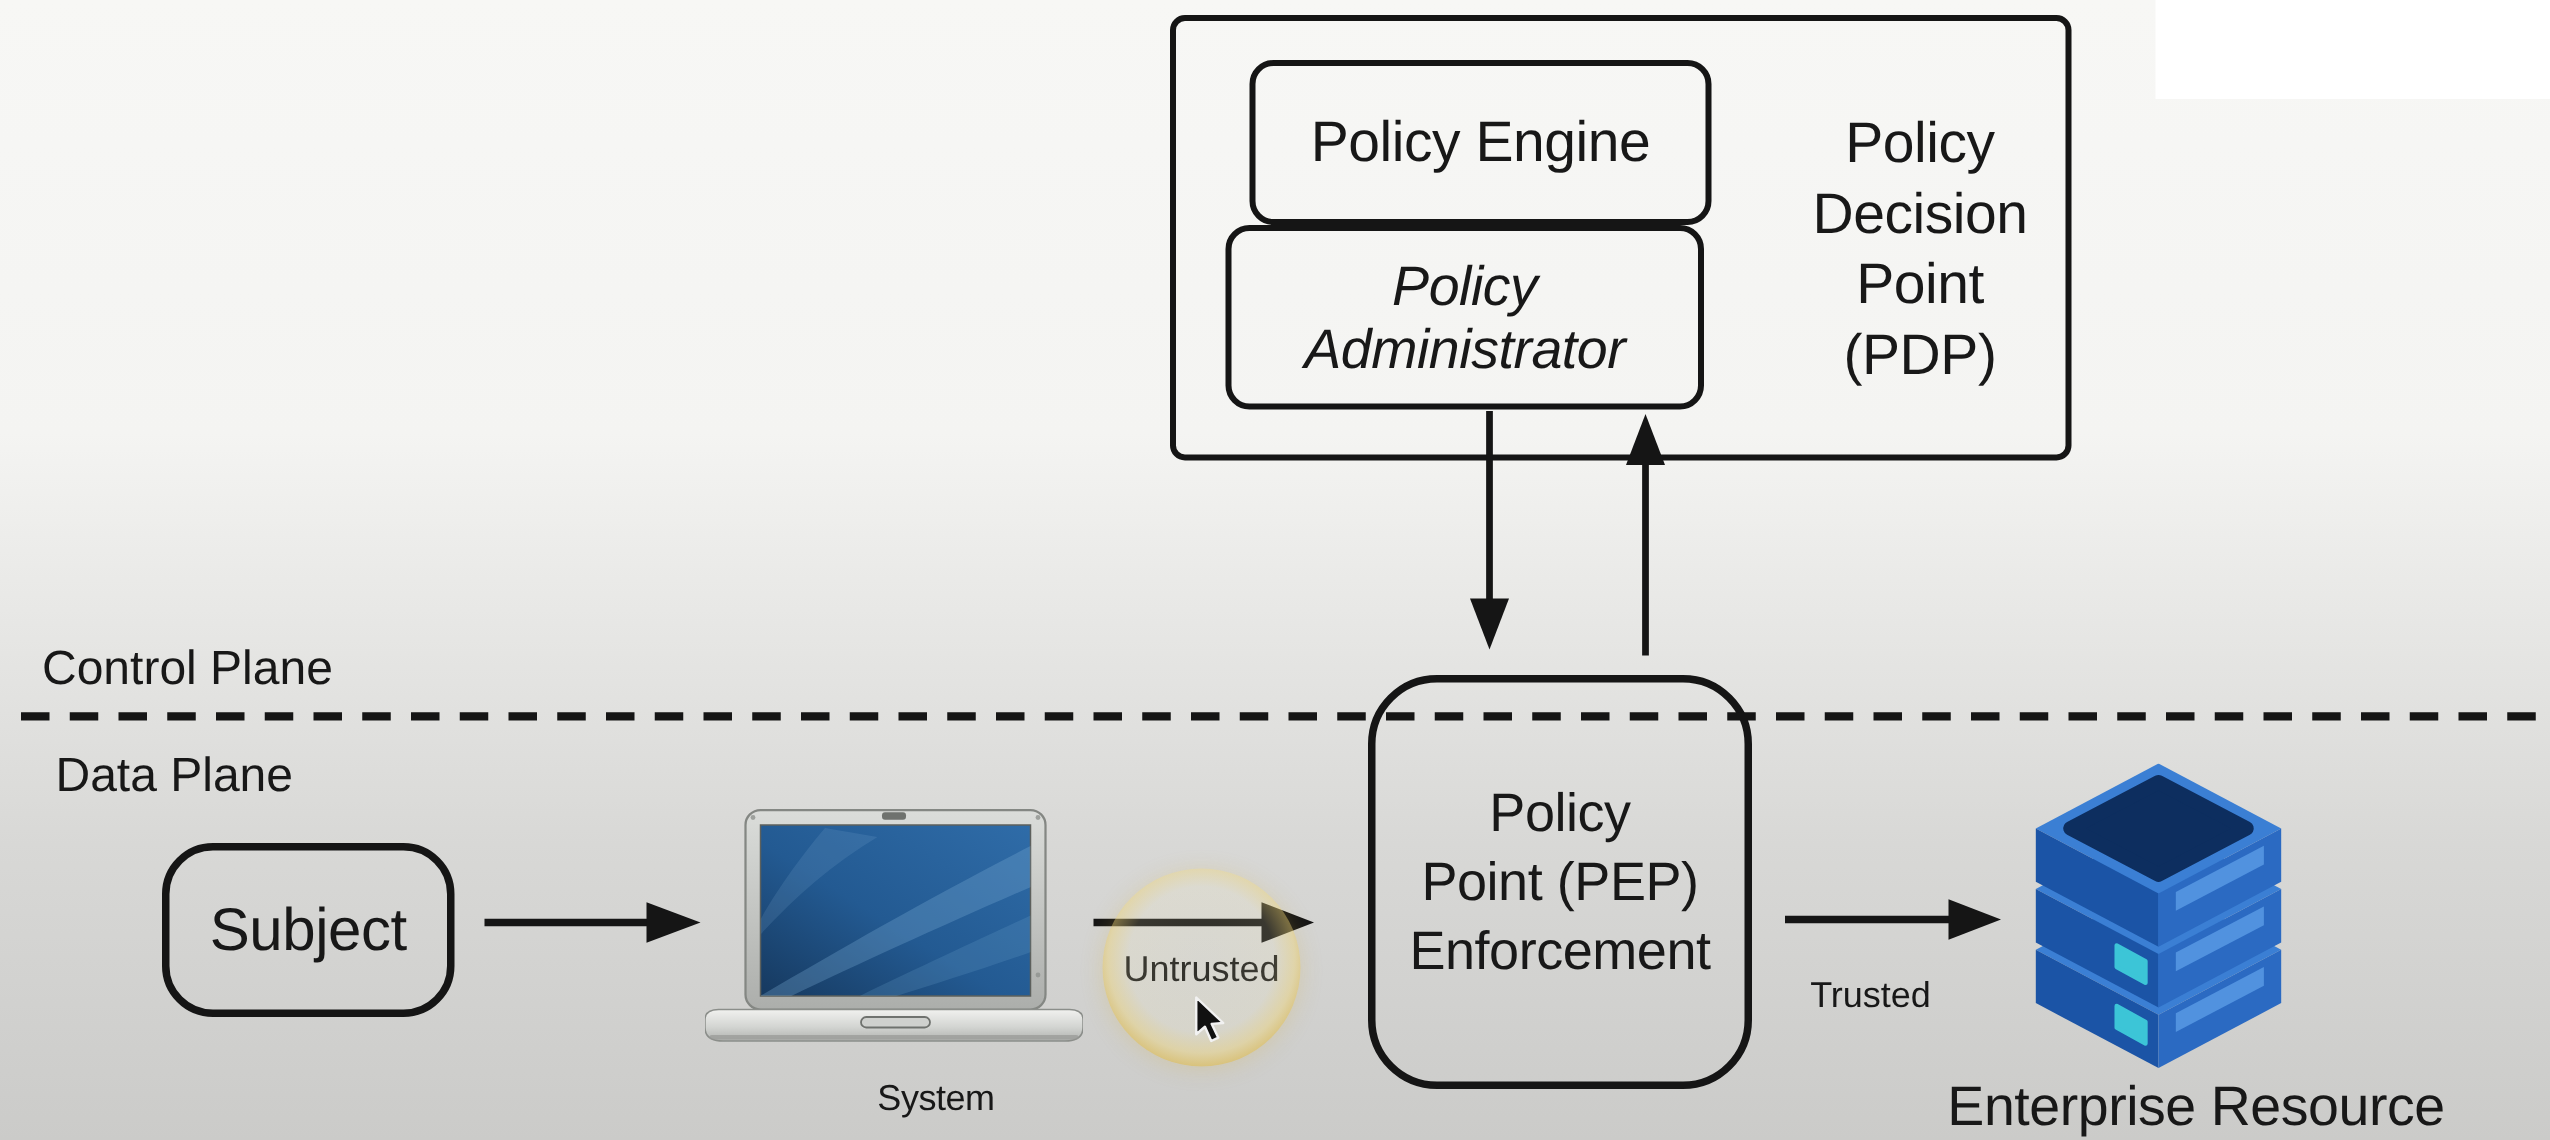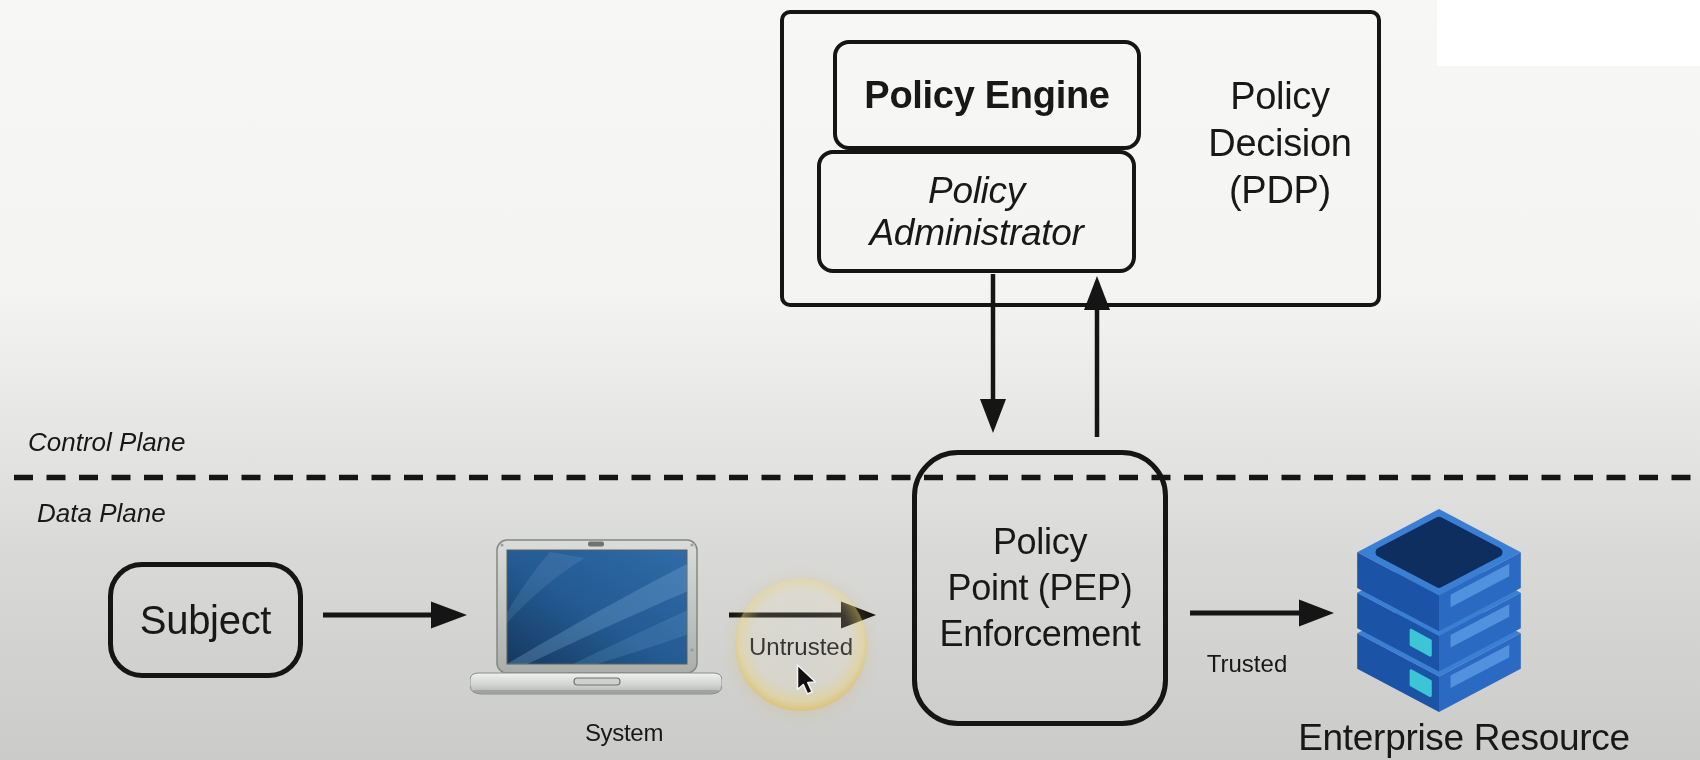--- a/index.html
+++ b/index.html
@@ -7,32 +7,32 @@
        font-family:"Liberation Sans",sans-serif;color:#181818;}
   .canvas{position:relative;width:1700px;height:760px;
     background:linear-gradient(180deg,#f7f7f5 0%,#f4f4f2 38%,#e6e6e4 56%,#d8d8d6 74%,#cfcfcd 92%,#cbcbc9 100%);}
   .white-patch{position:absolute;left:1437px;top:0;width:263px;height:66px;background:#ffffff;}
 
   
   .dbox{position:absolute;box-sizing:border-box;background:transparent;
         display:flex;align-items:center;justify-content:center;text-align:center;
         letter-spacing:-0.3px;}
   .pdp-outer{left:780px;top:10px;width:601px;height:297px;border:4px solid #151515;border-radius:10px;}
-  .pe-box{left:833px;top:40px;width:308px;height:110px;border:4px solid #151515;border-radius:16px;font-size:38px;font-weight:bold;}
+  .pe-box{left:833px;top:40px;width:308px;height:110px;border:4px solid #151515;border-radius:16px;font-size:38px;}
   .pa-box{left:817px;top:150px;width:319px;height:123px;border:4px solid #151515;border-radius:16px;font-size:37px;font-style:italic;}
   .pep-box{left:912px;top:450px;width:256px;height:276px;border:5px solid #151515;border-radius:46px;
            flex-direction:column;font-size:36px;line-height:46px;}
   .subject-box{left:108px;top:562px;width:195px;height:116px;border:5px solid #151515;border-radius:34px;font-size:40px;}
   .pdp-label{position:absolute;left:1163px;top:73px;width:234px;text-align:center;
              font-size:38px;line-height:47px;letter-spacing:-0.3px;}
 
   
   .label{position:absolute;white-space:nowrap;}
   .centered{transform:translateX(-50%);}
-  .plane-label{font-size:26px;font-style:italic;}
+  .plane-label{font-size:32px;}
   .control-plane{left:28px;top:427px;}
   .data-plane{left:37px;top:498px;}
   .system-label{left:624px;top:719px;font-size:24px;letter-spacing:-0.3px;}
   .enterprise-label{left:1425px;top:717px;font-size:37px;letter-spacing:-0.3px;margin-left:39px;}
   .untrusted-label{left:801px;top:633px;font-size:24px;}
   .trusted-label{left:1247px;top:650px;font-size:24px;}
 
   svg.connectors{position:absolute;left:0;top:0;width:1700px;height:760px;pointer-events:none;}
   .icon-abs{position:absolute;}
 
@@ -53,20 +53,21 @@
   <div class="dbox pdp-outer"></div>
   <div class="dbox pe-box">
     <span>Policy Engine</span>
   </div>
   <div class="dbox pa-box">
     <span>Policy Administrator</span>
   </div>
   <div class="pdp-label">
     <div>Policy</div>
     <div>Decision</div>
+    <div>Point</div>
     <div>(PDP)</div>
   </div>
 
   <div class="dbox pep-box">
     <div>Policy</div>
     <div>Point (PEP)</div>
     <div>Enforcement</div>
   </div>
 
   <div class="dbox subject-box">

